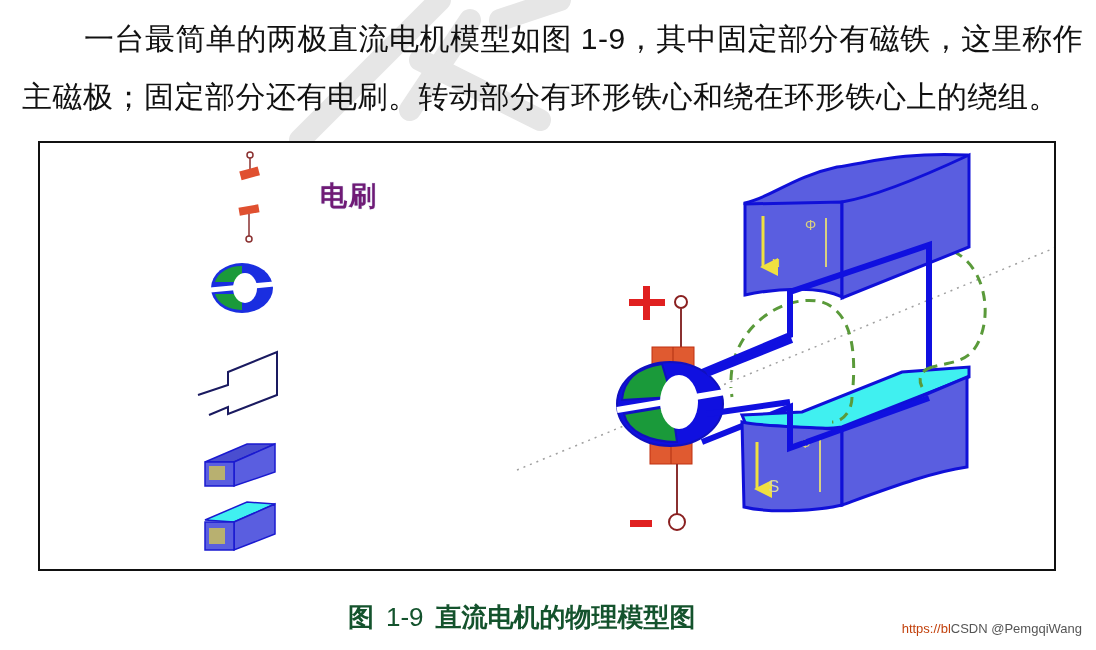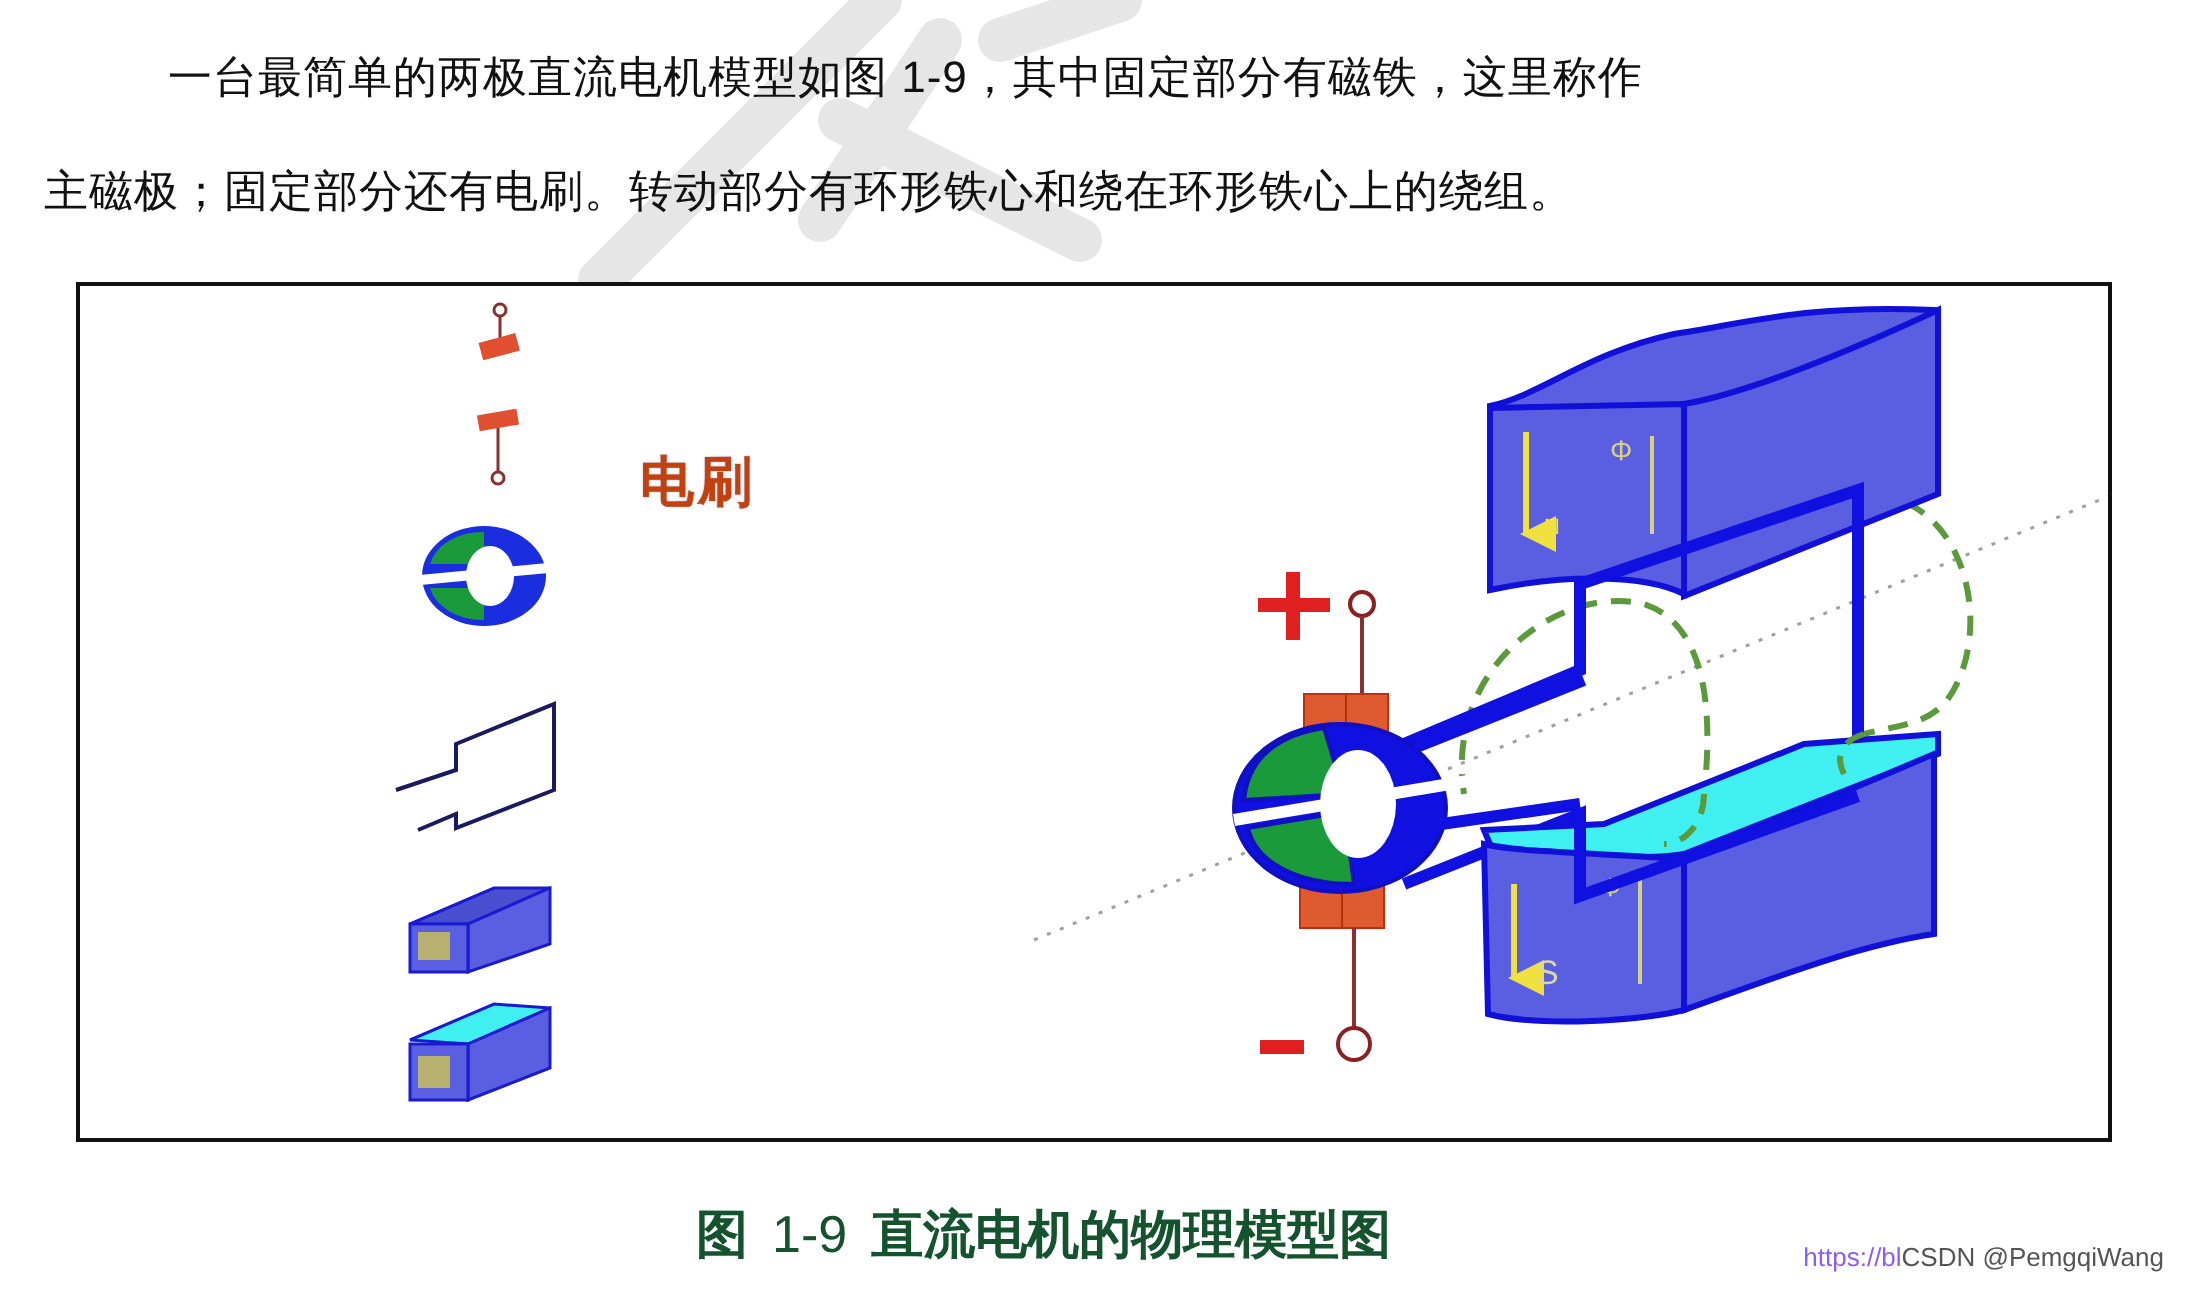--- a/index.html
+++ b/index.html
@@ -1,33 +1,33 @@
 <!DOCTYPE html>
 <html><head>
 <meta charset="utf-8">
 <style>
   html, body { margin: 0; padding: 0; background: #ffffff; }
   body { width: 1096px; height: 650px; position: relative; overflow: hidden;
          font-family: "DejaVu Serif", "Liberation Serif", serif; color: #111; }
   .watermark { position: absolute; left: 0; top: 0; width: 1096px; height: 650px; pointer-events: none; }
-  .para { position: absolute; font-size: 22px; line-height: 30px; white-space: nowrap; letter-spacing: 0.5px; }
+  .para { position: absolute; font-size: 30px; line-height: 30px; white-space: nowrap; letter-spacing: 0.5px; }
   #p1 { left: 84px; top: 24px; }
   #p2 { left: 22px; top: 82px; }
   .num { font-family: "Liberation Sans", "DejaVu Sans", sans-serif; }
   .frame { position: absolute; left: 38px; top: 141px; width: 1018px; height: 430px;
            border: 2px solid #111; box-sizing: border-box; background: #fff; }
   .legend-label { position: absolute; font-family: "DejaVu Sans", "Liberation Sans", sans-serif;
-                  font-weight: bold; font-size: 27px; color: #c2410c; letter-spacing: 2px;
-                  text-shadow: 0 0 1px rgba(60,60,160,0.5); margin-top: 45px; }
+                  font-weight: bold; font-size: 27px; color: #701a75; letter-spacing: 2px;
+                  text-shadow: 0 0 1px rgba(60,60,160,0.5); }
   .caption { position: absolute; left: 348px; top: 600px; font-family: "DejaVu Sans", "Liberation Sans", sans-serif;
              font-weight: bold; font-size: 26px; color: #14532d; white-space: nowrap; }
   .caption .gap { display: inline-block; width: 12px; }
   .credit { position: absolute; right: 14px; top: 621px; font-family: "Liberation Sans", "DejaVu Sans", sans-serif;
             font-size: 13px; color: #555; white-space: nowrap; }
-  .credit .url { color: #8b5cf6; }
+  .credit .url { color: #c2410c; }
   svg text { font-family: "Liberation Sans", "DejaVu Sans", sans-serif; }
 </style>
 </head>
 <body>
 
 <svg class="watermark" viewBox="0 0 1096 650">
   <g stroke="#e6e6e6" stroke-width="22" fill="none" stroke-linecap="round">
     <path d="M 300 140 L 440 0"></path>
     <path d="M 410 110 L 470 20"></path>
     <path d="M 420 60 L 540 120"></path>

